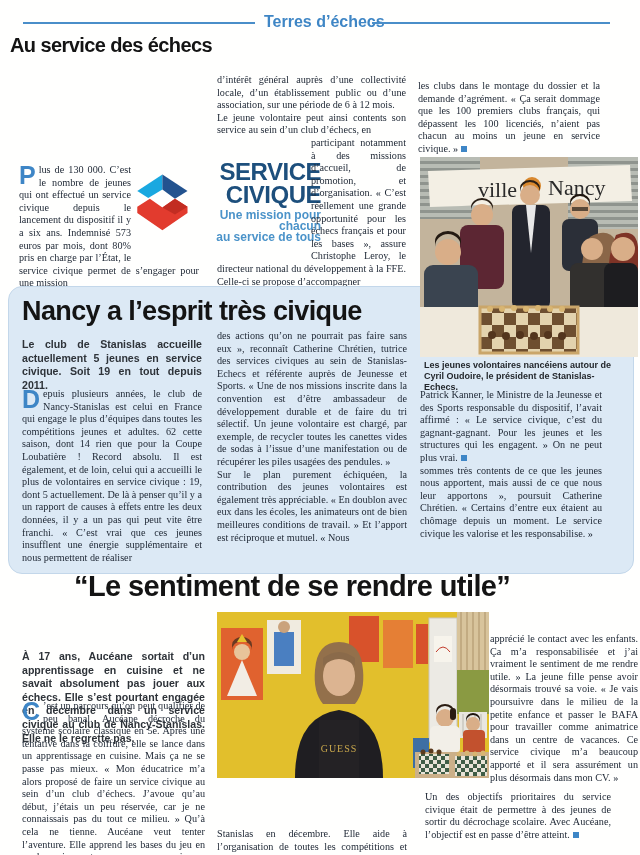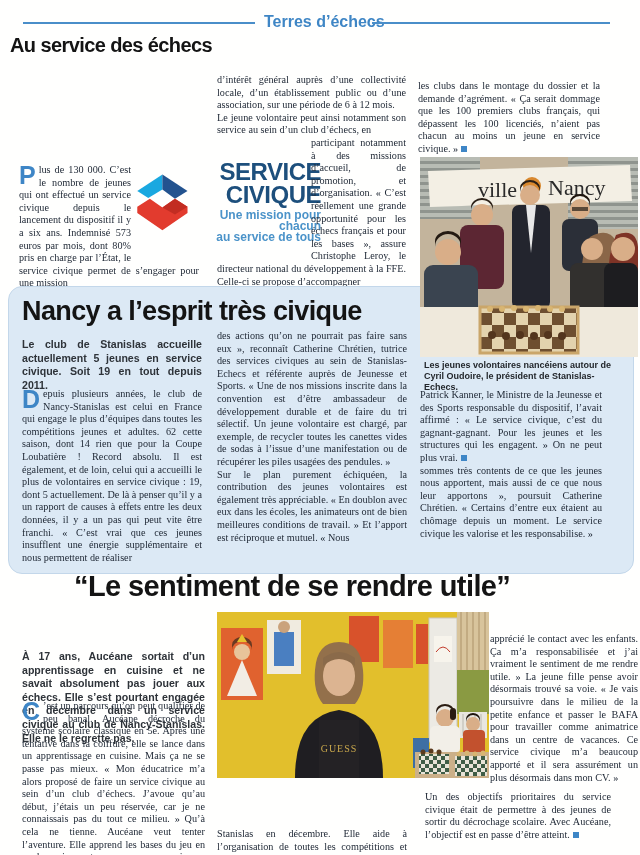--- a/index.html
+++ b/index.html
@@ -64,21 +64,21 @@
       <div class="logoword">CIVIQUE</div>
       <div class="logotag">
         <div>Une mission pour chacun</div>
         <div>au service de tous</div>
       </div>
     </div>
   </div>
 
   <div class="abs body" style="left:217px;top:74px;width:189px;">
     <p>d’intérêt général auprès d’une collectivité locale, d’un établissement public ou d’une association, sur une période de 6 à 12 mois.</p>
-    <p>Le jeune volontaire peut ainsi notamment son service au sein d’un club d’échecs, en</p>
+    <p>Le jeune volontaire peut ainsi contents son service au sein d’un club d’échecs, en</p>
     <p>
       <span class="sp-l"></span><span>participant notamment à des missions d’accueil, de promotion, et d’organisation. « C’est réellement une grande opportunité pour les échecs français et pour les bases », assure Christophe Leroy, le directeur national du développement à la FFE. Celle-ci se propose d’accompagner</span>
     </p>
   </div>
 
   <div class="abs body" style="left:418px;top:80px;width:182px;">
     <p><span>les clubs dans le montage du dossier et la demande d’agrément. « Ça serait dommage que les 100 premiers clubs français, qui dépassent les 100 licenciés, n’aient pas chacun au moins un jeune en service civique. »</span><span class="endsq"></span></p>
   </div>
 
   <div class="abs panel" style="left:8px;top:286px;width:624px;height:286px;"></div>

